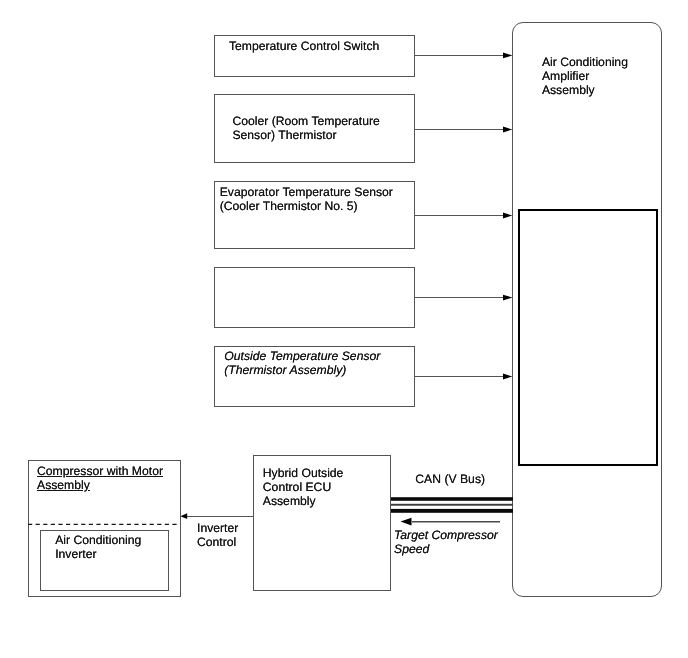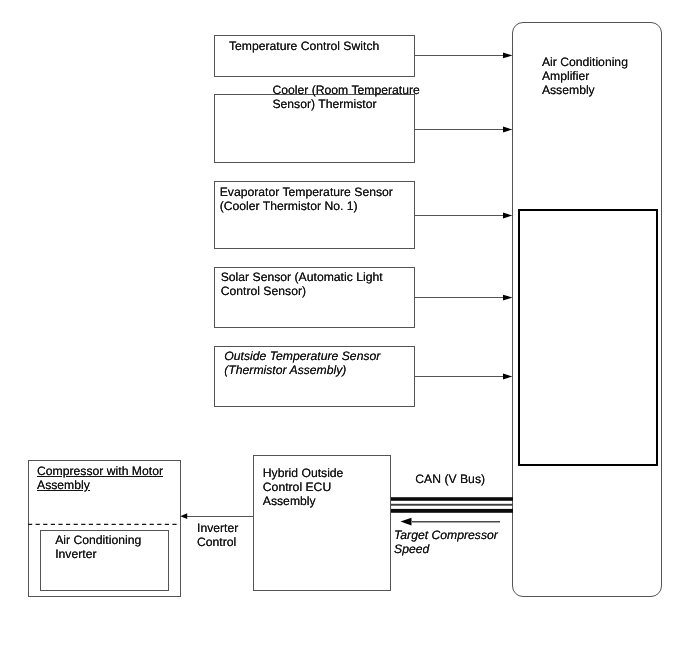--- a/index.html
+++ b/index.html
@@ -75,30 +75,28 @@
 </style>
 </head>
 <body>
 
 <div class="diagram">
 
   <div class="box" style="left:214px;top:35px;width:201px;height:42px;"></div>
   <div class="txt" style="left:228.9px;top:39.8px;">Temperature Control Switch</div>
 
   <div class="box" style="left:214px;top:94px;width:201px;height:69px;"></div>
-  <div class="txt" style="left:232.4px;top:84px;margin-left:40px;">Cooler (Room Temperature
+  <div class="txt" style="left:232.4px;top:115px;">Cooler (Room Temperature
 Sensor) Thermistor</div>
 
   <div class="box" style="left:214px;top:181px;width:201px;height:68px;"></div>
   <div class="txt" style="left:219.7px;top:186px;">Evaporator Temperature Sensor
-(Cooler Thermistor No. 1)</div>
+(Cooler Thermistor No. 5)</div>
 
   <div class="box" style="left:214px;top:267px;width:201px;height:61px;"></div>
-  <div class="txt" style="left:220.7px;top:270.7px;">Solar Sensor (Automatic Light
-Control Sensor)</div>
 
   <div class="box" style="left:214px;top:346px;width:201px;height:61px;"></div>
   <div class="txt" style="left:224.3px;top:349.8px;font-style:italic;">Outside Temperature Sensor
 (Thermistor Assembly)</div>
 
   <div class="amp-outer" style="left:512px;top:22px;width:150px;height:575px;"></div>
   <div class="txt" style="left:541.9px;top:55.7px;">Air Conditioning
 Amplifier
 Assembly</div>
 

